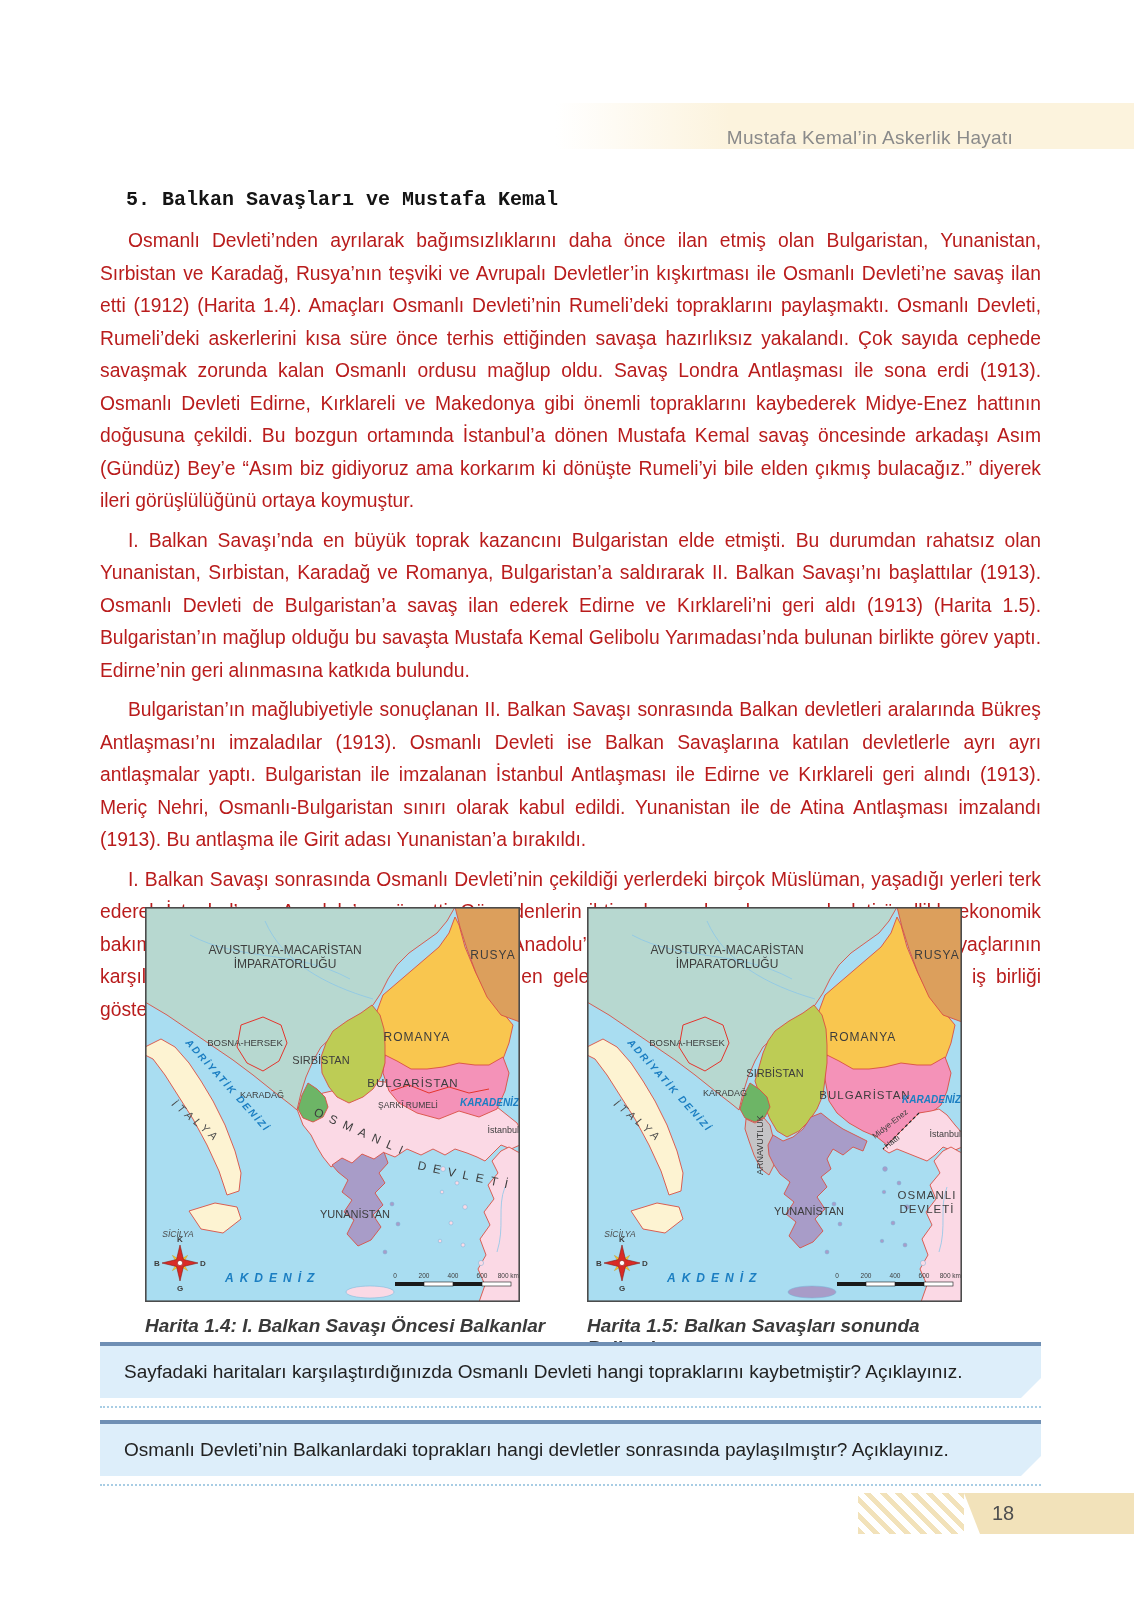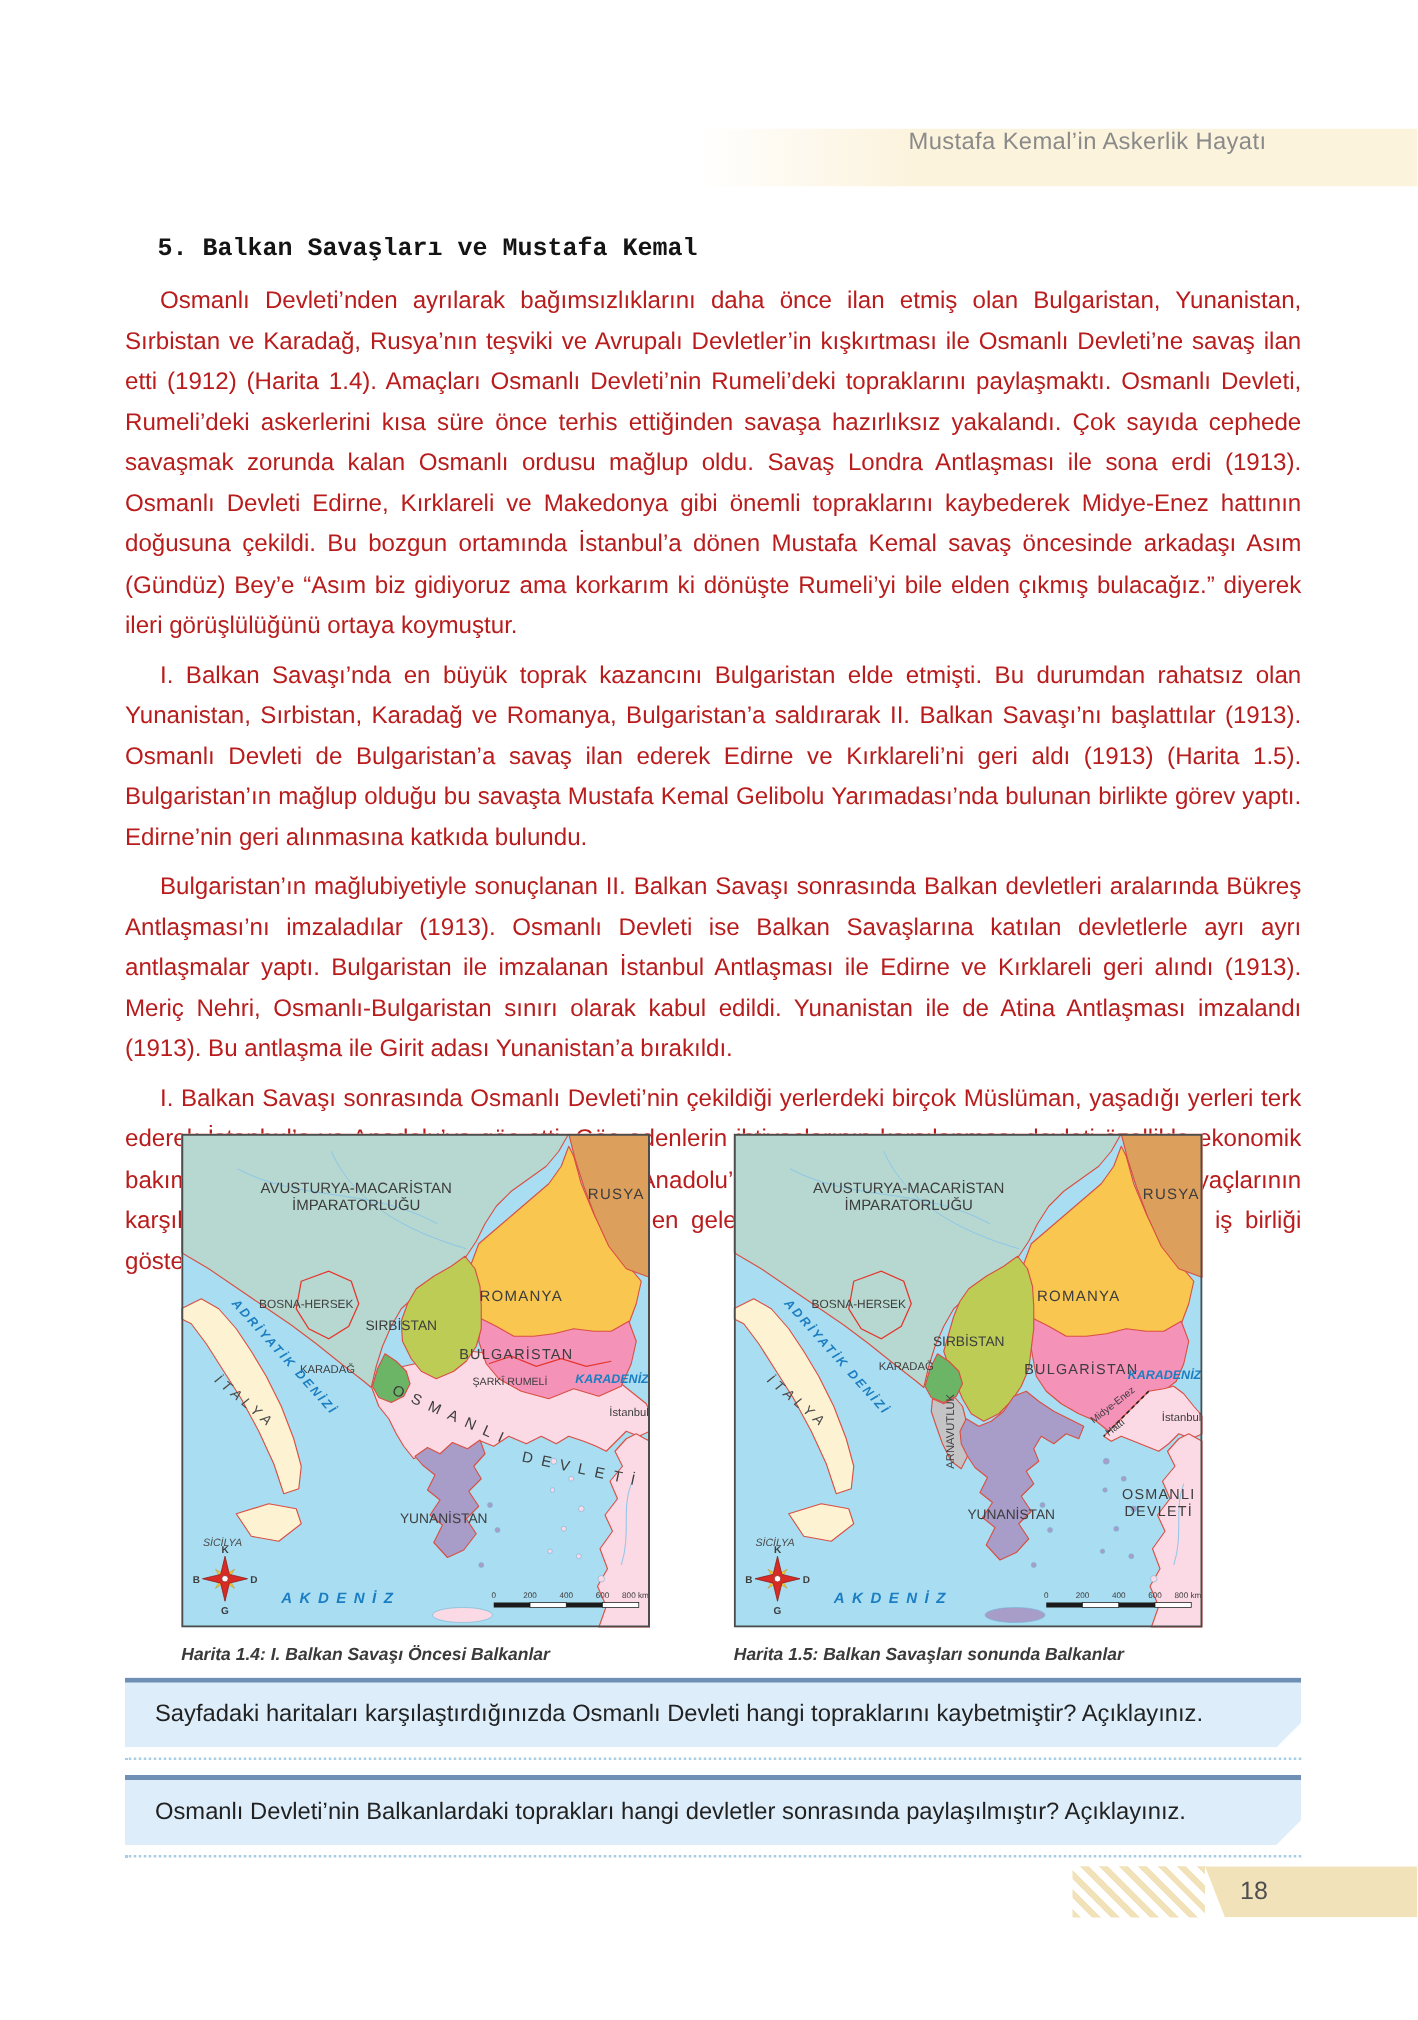--- a/index.html
+++ b/index.html
@@ -1,32 +1,32 @@
 <!DOCTYPE html>
 <html><head>
 <meta charset="utf-8">
 <style>
   html,body{margin:0;padding:0;}
   #page{position:relative;width:1134px;height:1616px;background:#ffffff;overflow:hidden;
         font-family:"Liberation Sans",sans-serif;color:#222;}
   
   .header-bar{position:absolute;top:103px;left:556px;right:0;height:46px;
       background:linear-gradient(to right, rgba(252,243,221,0), #fcf3dd 30%);
-      display:flex;align-items:flex-start;justify-content:center;padding-left:50px;}
+      display:flex;align-items:flex-end;justify-content:center;padding-left:50px;}
   .header-bar span{font-size:19px;color:#8a8a8a;letter-spacing:.3px;}
   
   .article{position:absolute;left:100px;top:188px;width:941px;}
   .article h2{font-size:20px;font-weight:bold;color:#141414;margin:0 0 14px 26px;font-family:Liberation Mono, monospace;}
   .article p{font-size:19.3px;line-height:32.5px;text-align:justify;text-indent:28px;
       margin:0 0 7px 0;color:#b91c1c;}
   
   .maps-row{position:absolute;left:145px;top:907px;width:844px;display:flex;gap:40px;}
   .map-fig{width:443px;}
   svg.map{display:block;width:375px;height:395px;background:#fff;}
-  .map-caption{font-size:14px;font-style:italic;font-weight:bold;color:#3a3a3a;margin-top:13px;}
+  .map-caption{font-size:19px;font-style:italic;font-weight:bold;color:#3a3a3a;margin-top:13px;}
   .land{stroke:#d94f43;stroke-width:.9;stroke-linejoin:round;}
   .isl{stroke:#77b3d6;stroke-width:.5;}
   .river{stroke:#8cc6e8;stroke-width:.8;fill:none;}
   .redline{stroke:#e5342c;stroke-width:1;fill:none;}
   .dashline{stroke:#222;stroke-width:1.2;fill:none;stroke-dasharray:3 2.5;}
   .frame{fill:none;stroke:#4c4c4c;stroke-width:1.6;}
   .m-lbl{font-family:"Liberation Sans",sans-serif;fill:#3d3d3d;}
   .f12{font-size:12px;} .f115{font-size:11.5px;} .f11{font-size:11px;} .f10{font-size:10px;}
   .f95{font-size:9.5px;} .f9{font-size:9px;} .f85{font-size:8.5px;} .f8{font-size:8px;} .f65{font-size:6.5px;}
   .sea-t{fill:#1b7ec2;font-style:italic;font-weight:bold;}

